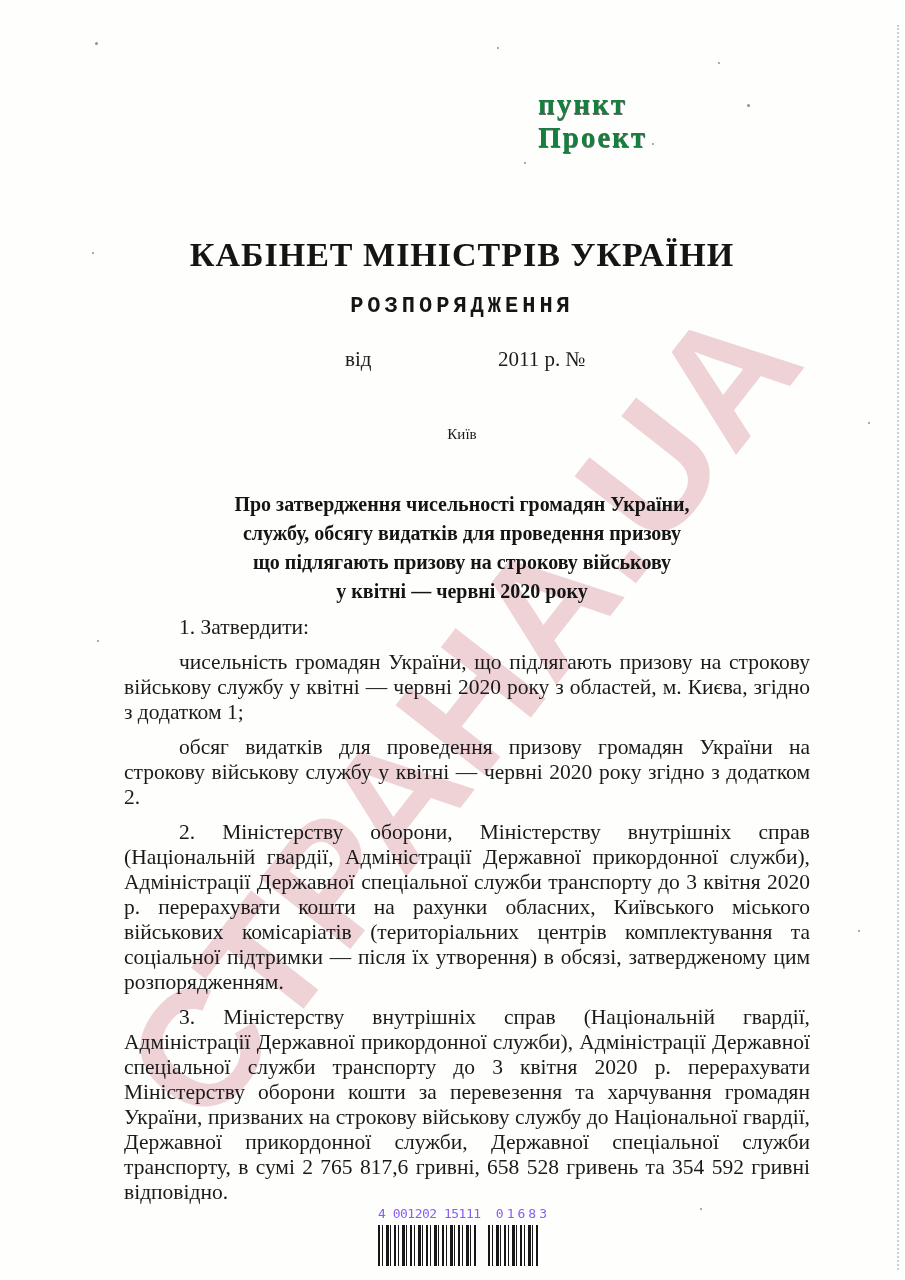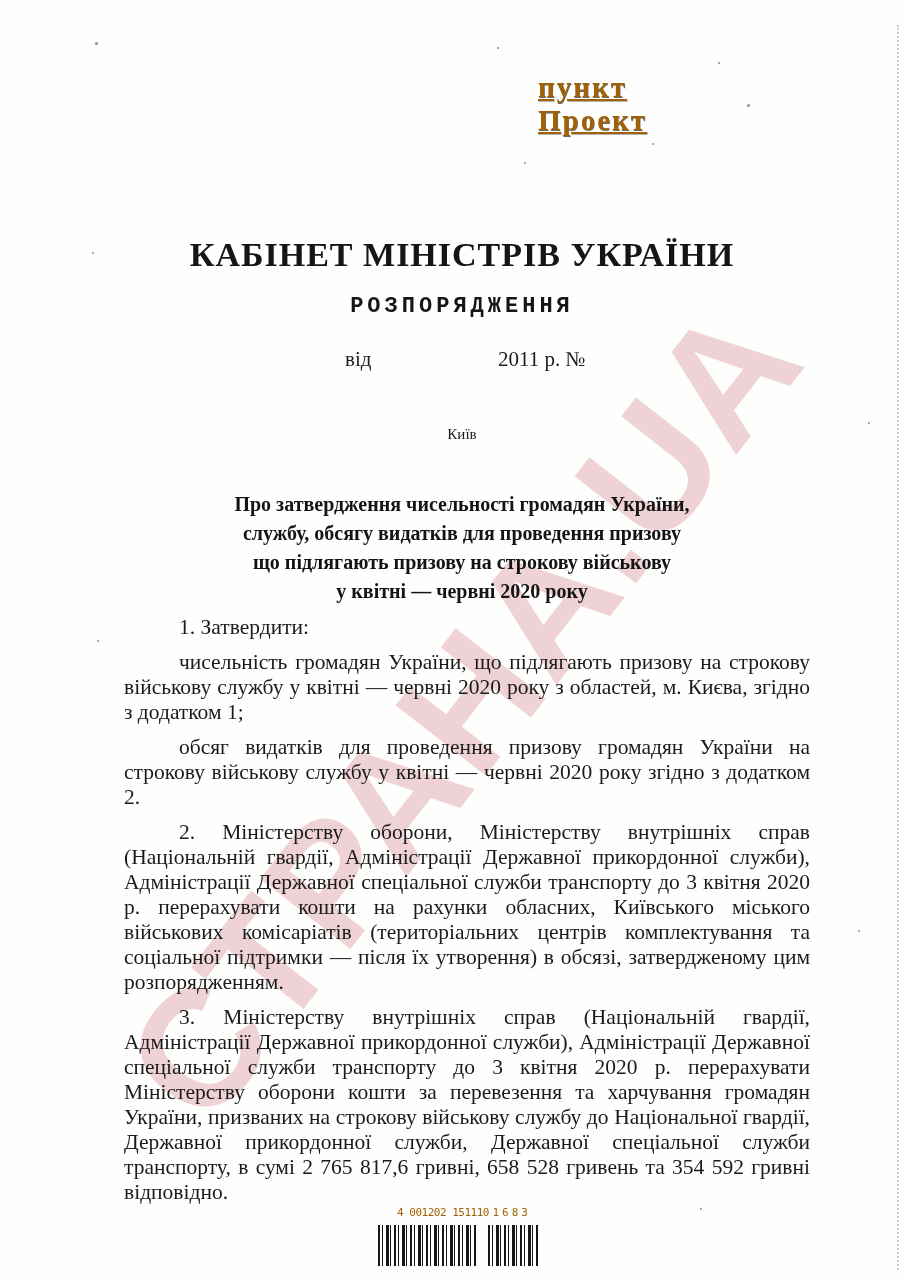--- a/index.html
+++ b/index.html
@@ -40,28 +40,27 @@
     z-index: 0;
     user-select: none;
   }
 
   .content { position: absolute; inset: 0; z-index: 1; }
 
   
   .stamp {
     position: absolute;
     left: 538px;
-    top: 71px;
+    top: 88px;
     font-weight: bold;
     font-size: 29px;
     line-height: 33px;
     letter-spacing: 2px;
-    color: #a16207;
+    color: #15803d;
     text-shadow: 0.5px 0.5px 0 #6a6a6a;
-    text-decoration: underline;
   }
 
   .org-title {
     position: absolute;
     left: 112px;
     width: 700px;
     top: 236px;
     text-align: center;
     font-weight: bold;
     font-size: 34px;
@@ -131,24 +130,24 @@
 
   
   .barcode {
     position: absolute;
     left: 378px;
     top: 1206px;
     width: 172px;
   }
   .barcode-digits {
     display: flex;
-    justify-content: center;
+    justify-content: space-between;
     font-family: "DejaVu Sans Mono", monospace;
-    font-size: 11px;
-    color: #a16207;
+    font-size: 13px;
+    color: #8b5cf6;
     height: 17px;
   }
   .digits-left { letter-spacing: -0.5px; }
   .digits-right { letter-spacing: 3px; }
   .barcode-bars { display: flex; gap: 10px; margin-top: 2px; }
   .bars {
     height: 41px;
     background-image: repeating-linear-gradient(90deg,
       #161616 0 2px, rgba(0,0,0,0) 2px 4px,
       #161616 4px 5px, rgba(0,0,0,0) 5px 8px,

